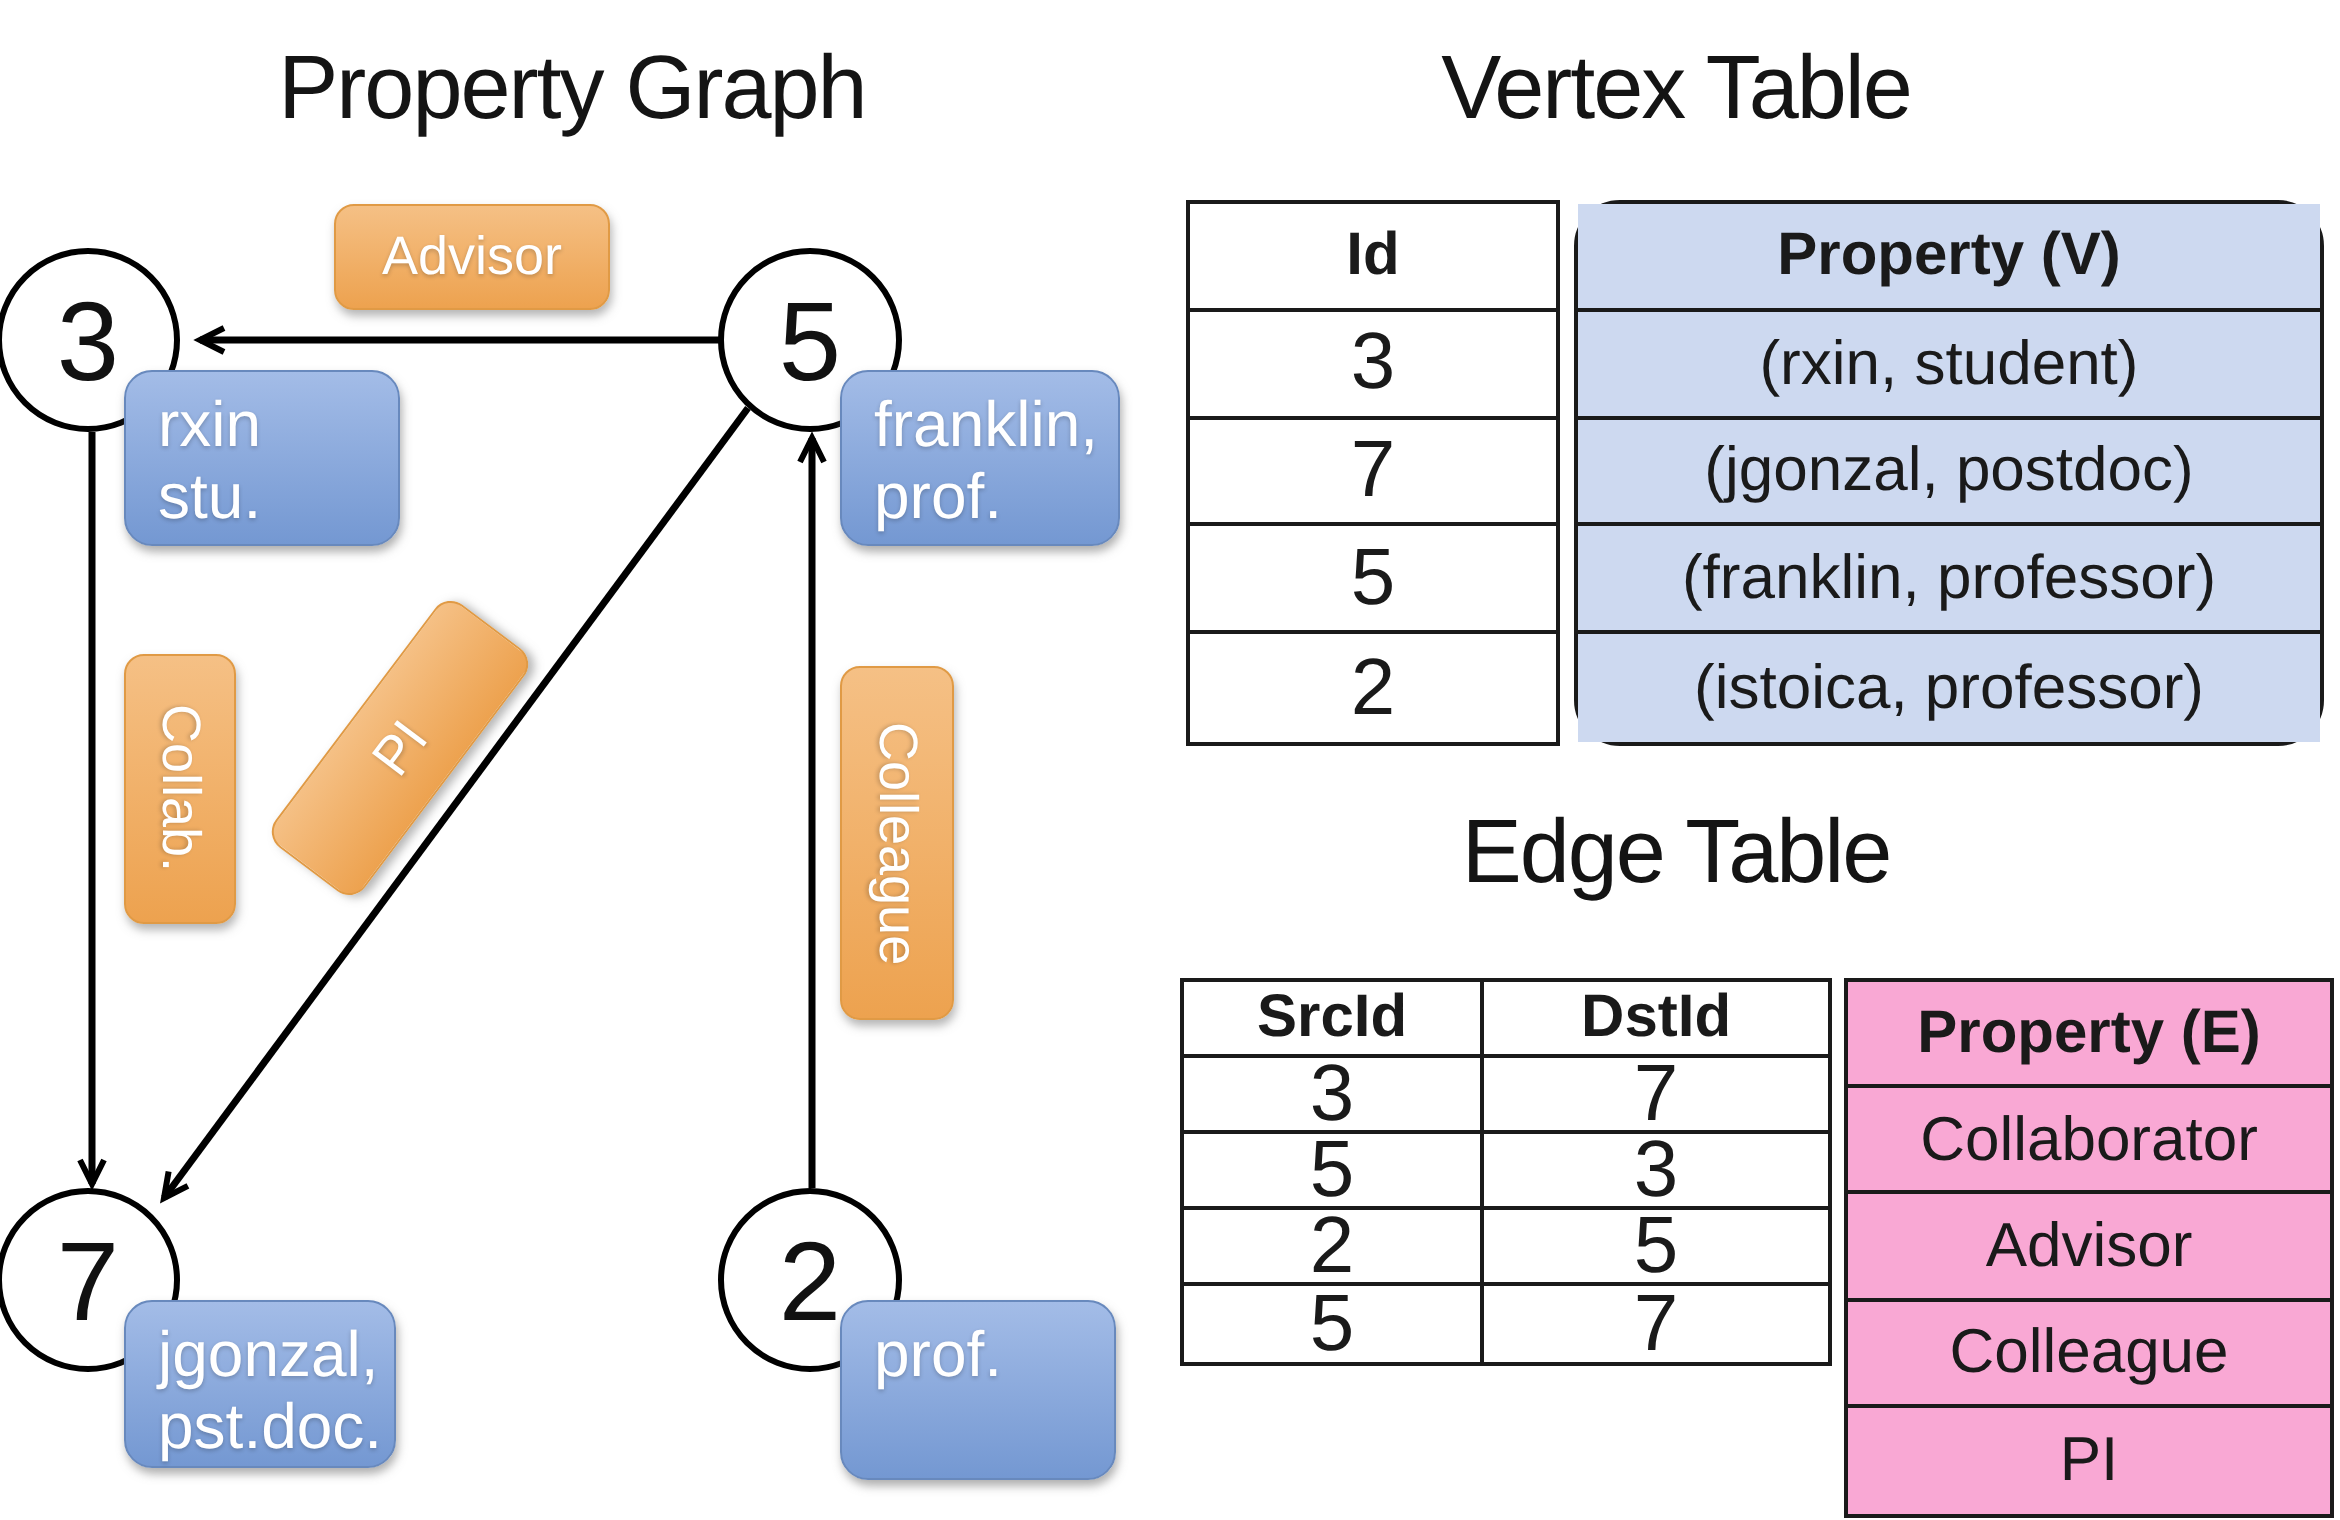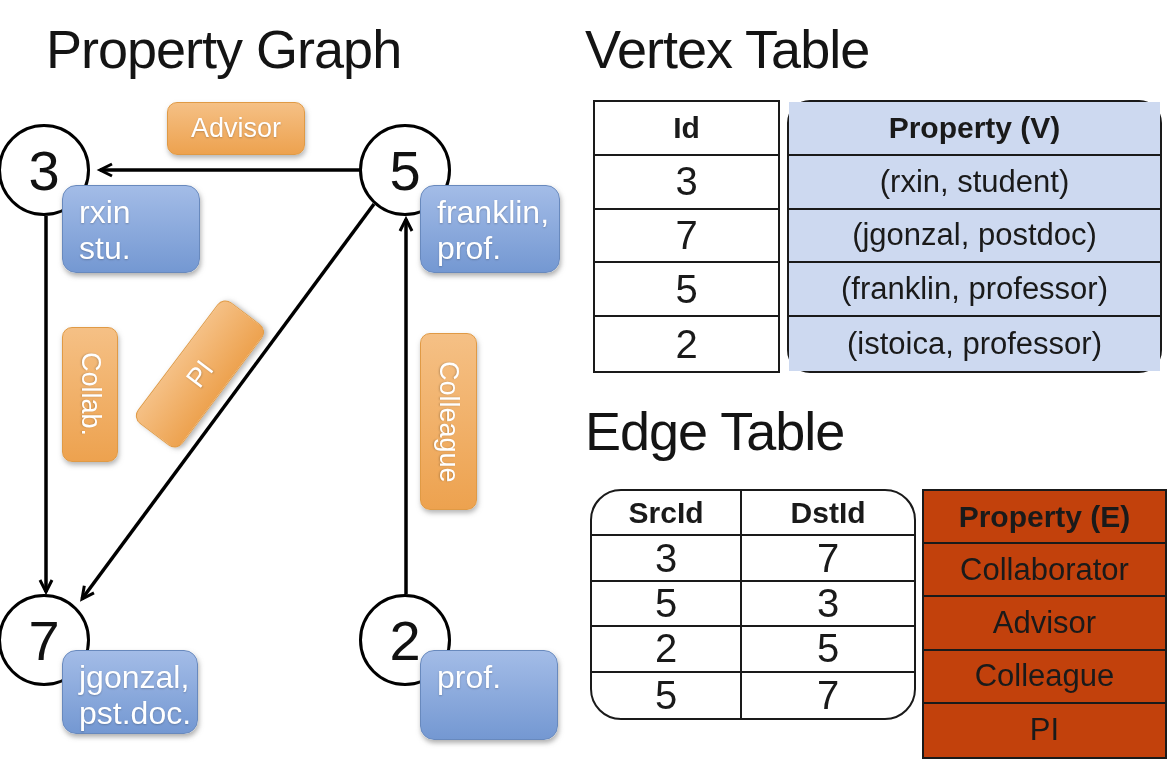--- a/index.html
+++ b/index.html
@@ -3,22 +3,22 @@
 <meta charset="utf-8">
 <style>
   html,body { margin:0; padding:0; background:#ffffff; }
   #stage {
     position:relative; width:1170px; height:760px; overflow:hidden;
     background:#ffffff;
     font-family:"Liberation Sans","DejaVu Sans",sans-serif;
     color:#1a1a1a;
   }
   .title {
-    position:absolute; 
-    font-size:54px; font-weight:300; letter-spacing:-1px; color:#141414;
+    position:absolute; text-align:center;
+    font-size:45px; font-weight:300; letter-spacing:-1px; color:#141414;
   }
   #title-graph  { left:46px;  top:18px; width:480px; }
   #title-vertex { left:585px; top:18px; width:506px; }
   #title-edge   { left:585px; top:400px; width:506px; }
 
   
   #edge-svg { position:absolute; left:0; top:0; z-index:1; }
   .node {
     position:absolute; width:92px; height:92px; box-sizing:border-box;
     border:3.5px solid #000; border-radius:50%; background:#fff;
@@ -67,26 +67,26 @@
   .cell {
     border-bottom:2px solid #1a1a1a;
     display:flex; align-items:center; justify-content:center;
     font-size:31px; color:#1a1a1a; overflow:hidden; white-space:nowrap;
   }
   .cell.last  { border-bottom:none; }
   .cell.hdr   { font-weight:700; font-size:30px; }
   .cell.num   { font-size:40px; font-weight:300; }
   .cell.colR  { border-left:2px solid #1a1a1a; }
   .cell.vblue { background:#cdd9f0; }
-  .cell.etan  { background:#c2410c; }
+  .cell.etan  { background:#f9a8d4; }
 
   #vt-id    { left:593px; top:100px; width:187px; height:273px; grid-template-rows:repeat(5,1fr); }
   #vt-prop  { left:787px; top:100px; width:375px; height:273px; grid-template-rows:repeat(5,1fr);border-radius:23px; }
-  #et-ids   { left:590px; top:489px; width:326px; height:231px;
-              grid-template-columns:46% 54%; grid-template-rows:repeat(5,1fr);border-radius:31px; }
+  #et-ids   { left:590px; top:489px; width:326px; height:194px;
+              grid-template-columns:46% 54%; grid-template-rows:repeat(5,1fr); }
   #et-prop  { left:922px; top:489px; width:245px; height:270px; grid-template-rows:repeat(5,1fr); }
 </style>
 </head>
 <body>
 
 <div id="stage">
 
   <div class="title" id="title-graph">Property Graph</div>
   <div class="title" id="title-vertex">Vertex Table</div>
   <div class="title" id="title-edge">Edge Table</div>

